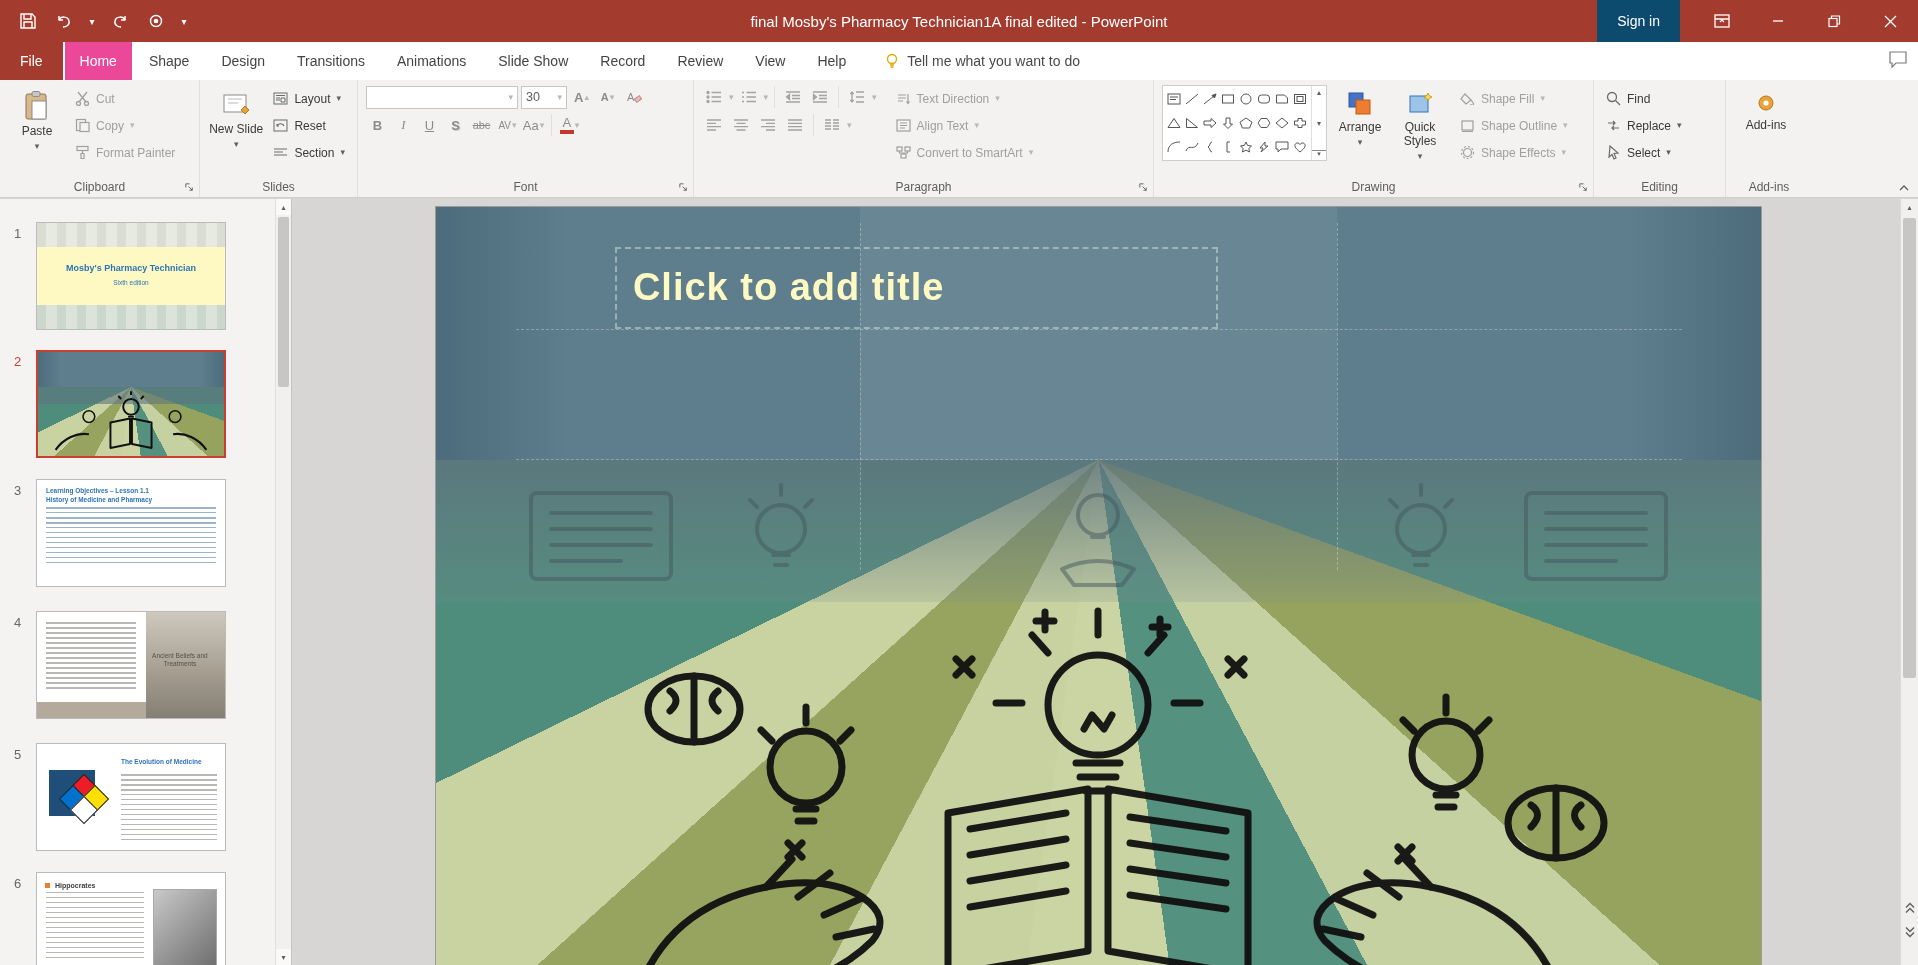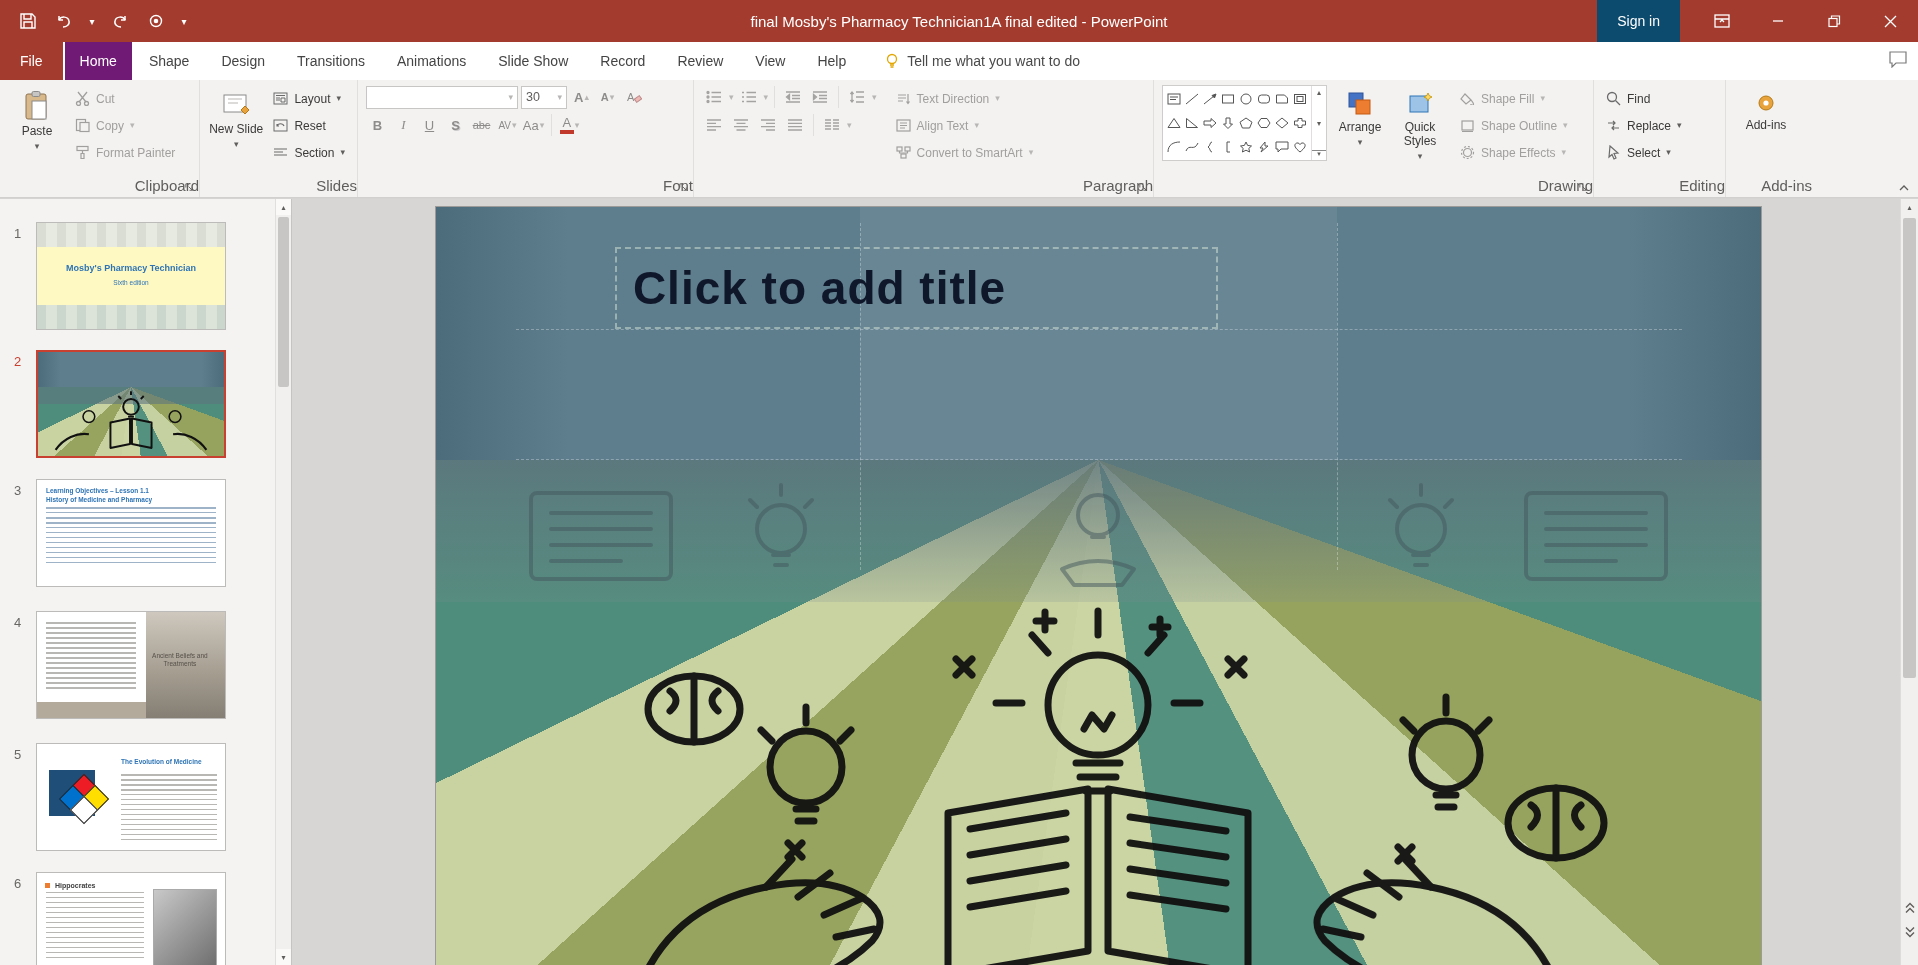--- a/index.html
+++ b/index.html
@@ -14,28 +14,28 @@
   .qchev { font-size:10px; color:#fff; width:16px; text-align:center; }
   .tb-title { position:absolute; left:50%; transform:translateX(-50%); font-size:15px; white-space:nowrap; }
   .tb-right { margin-left:auto; display:flex; align-items:stretch; height:100%; }
   .signin { background:#0c4a6e; display:flex; align-items:center; padding:0 20px; font-size:14px; margin-right:14px; }
   .winbtn { width:56px; display:flex; align-items:center; justify-content:center; }
 
   
   .tabrow { position:absolute; top:42px; left:0; right:0; height:38px; background:#fff; display:flex; align-items:stretch; z-index:29; }
   .tab-file { background:#A33B2E; color:#fff; padding:0 20px; display:flex; align-items:center; font-size:14px; }
   .tab { padding:0 15px; display:flex; align-items:center; font-size:14px; color:#444; margin-left:2px; }
-  .tab.active { background:#701a75; color:#fff; }
+  .tab.active { background:#ec4899; color:#fff; }
   .tellme { display:flex; align-items:center; gap:8px; font-size:14px; color:#494949; padding:0 14px; margin-left:10px; }
   .tab-comment { position:absolute; right:10px; top:8px; }
 
   
   .ribbon { position:absolute; top:80px; left:0; right:0; height:118px; background:#F3F2F1; border-bottom:1px solid #D2D0CE; display:flex; z-index:28; }
   .group { position:relative; border-right:1px solid #E1DFDD; padding:5px 8px 22px 8px; display:flex; gap:5px; align-items:flex-start; }
-  .glabel { position:absolute; bottom:3px; left:0; right:0; text-align:right; font-size:15px; color:#605E5C; }
+  .glabel { position:absolute; bottom:3px; left:0; right:0; text-align:center; font-size:12px; color:#605E5C; }
   .launcher { position:absolute; bottom:4px; right:4px; }
   .bigbtn { display:flex; flex-direction:column; align-items:center; width:58px; padding-top:5px; gap:3px; font-size:12px; color:#3B3A39; text-align:center; line-height:1.15; }
   .smallcol { display:flex; flex-direction:column; }
   .sbtn { display:flex; align-items:center; gap:6px; height:27px; font-size:12px; color:#3B3A39; padding:0 4px; white-space:nowrap; }
   .dis { color:#A19F9D !important; }
   .chev { font-size:9px; color:#605E5C; line-height:1; }
   .dis .chev, .chev.dim { color:#B8B6B4; }
   .rows { display:flex; flex-direction:column; gap:4px; }
   .rrow { display:flex; align-items:center; gap:3px; }
   .combo { display:flex; align-items:center; justify-content:space-between; background:#fff; border:1px solid #C8C6C4; height:23px; font-size:12.5px; color:#8a8886; padding:0 4px; }
@@ -90,21 +90,21 @@
       #C9D3A1 228deg, #C9D3A1 244deg,
       #4E8C7B 244deg, #4E8C7B 360deg); }
   .haze { position:absolute; left:0; right:0; top:32%; height:18%;
           background:linear-gradient(180deg, rgba(94,116,126,0.82), rgba(122,140,146,0.2)); }
   .doodles { position:absolute; inset:0; }
   .guide { position:absolute; border-color:rgba(255,255,255,0.3) !important; }
   .gh { border-top:1px dashed; left:6%; right:6%; height:0; }
   .gv { border-left:1px dashed; top:2%; height:44%; width:0; }
   .ph { position:absolute; left:13.5%; top:5%; width:45.5%; height:10.5%;
         border:2px dashed rgba(215,230,215,0.5); display:flex; align-items:center; padding-left:16px;
-        font-size:46px; font-weight:600; color:#0f172a; letter-spacing:1px; white-space:nowrap; }
+        font-size:38px; font-weight:600; color:#fef9c3; letter-spacing:1px; white-space:nowrap; }
   .wm { position:absolute; left:40%; top:79%; transform:translateX(-50%); text-align:center; color:rgba(255,255,255,0.72); z-index:5; }
   .wm-ar { font-size:56px; font-weight:bold; line-height:1.05; }
   .wm-en { font-size:26px; }
 
   
   .m1 { background:#fef9c3; }
   .m1 .strip { position:absolute; left:0; right:0; height:24px; background:repeating-linear-gradient(90deg,#D9DDD3 0 9px,#E6EAE0 9px 20px); }
   .m1 .strip.top{top:0} .m1 .strip.bot{bottom:0; background:repeating-linear-gradient(90deg,#CBD6CC 0 9px,#DCE4DA 9px 20px);}
   .m1t { position:absolute; top:40px; left:0; right:0; text-align:center; color:#2E74B5; font-weight:bold; font-size:9px; }
   .m1s { position:absolute; top:56px; left:0; right:0; text-align:center; color:#2E74B5; font-size:6.5px; }

